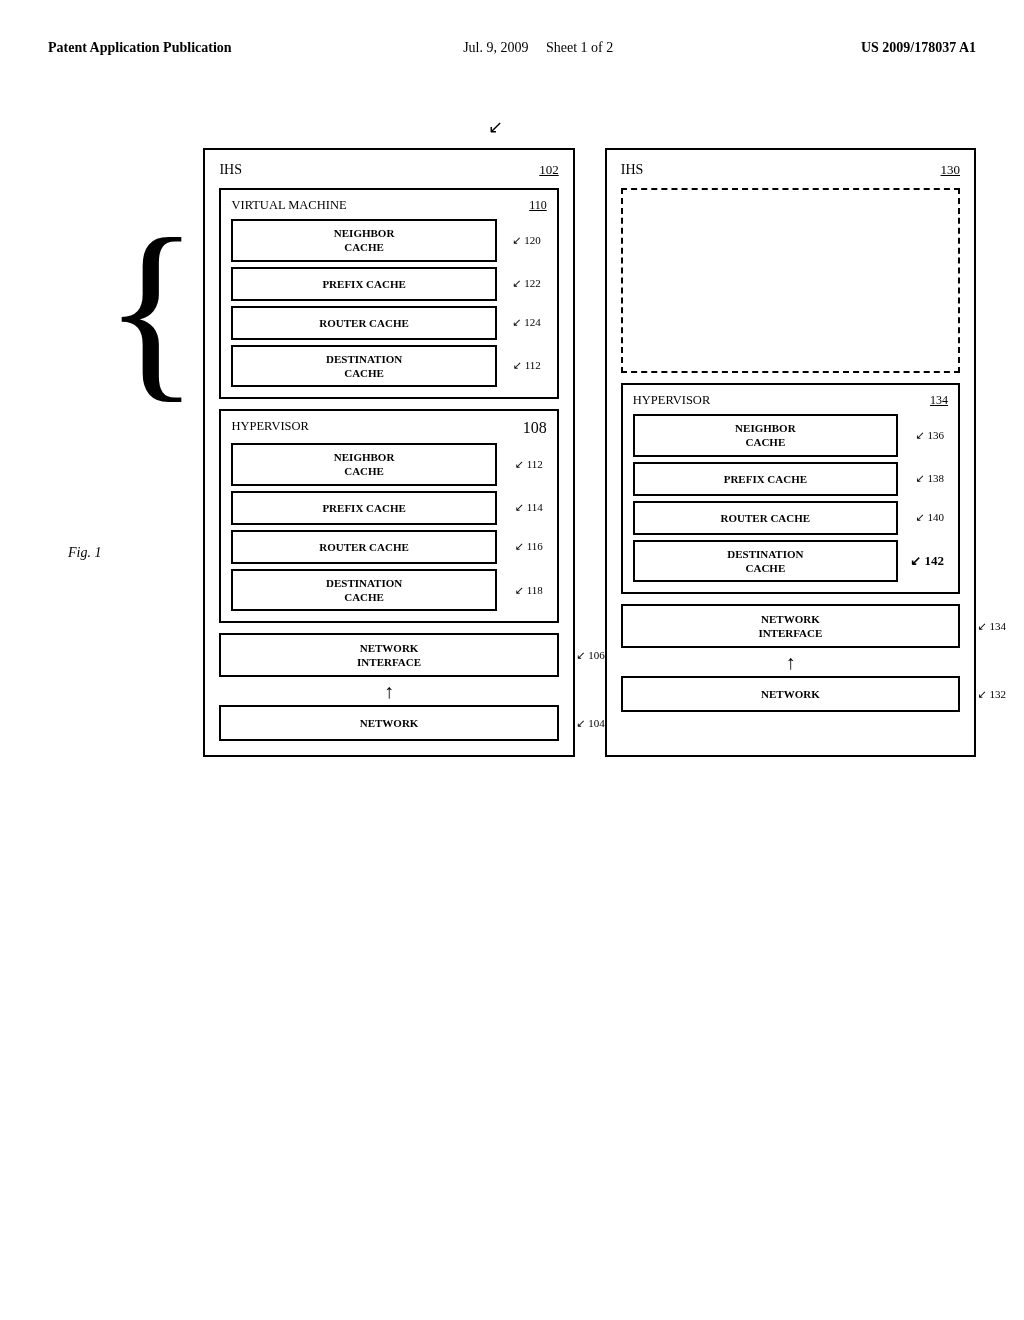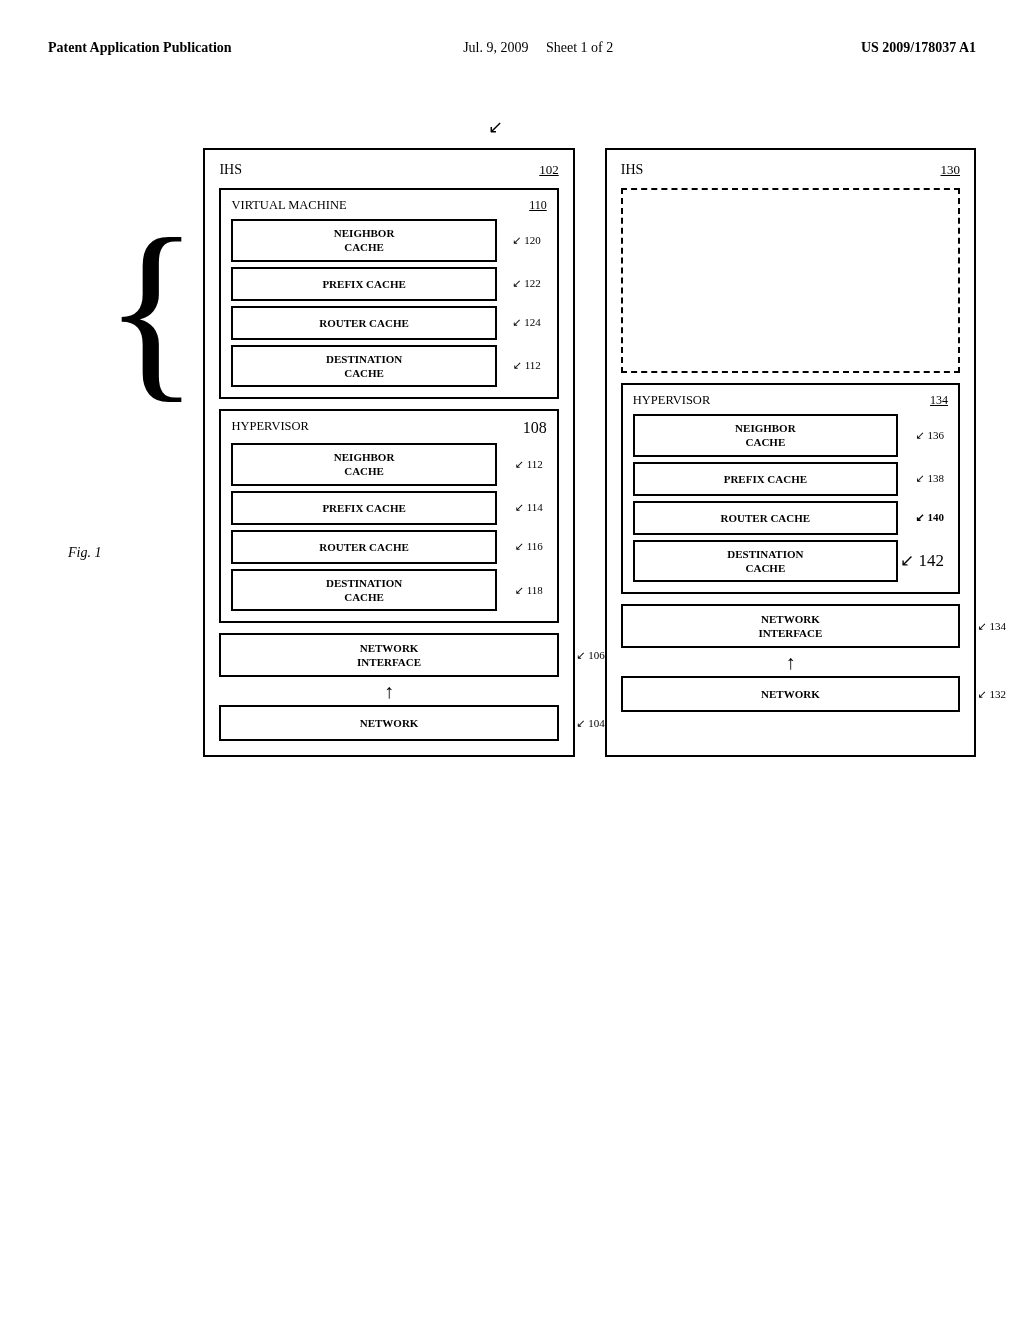--- a/index.html
+++ b/index.html
@@ -168,26 +168,26 @@
                 <span style="position:absolute; right:-48px; font-size:11px;">↙ 136</span>
               </div>
 
               <div style="border:2px solid #000; padding:5px 8px; margin-bottom:5px; min-height:34px; display:flex; align-items:center; justify-content:center; position:relative;">
                 <span style="font-size:11px; font-weight:bold;">PREFIX CACHE</span>
                 <span style="position:absolute; right:-48px; font-size:11px;">↙ 138</span>
               </div>
 
               <div style="border:2px solid #000; padding:5px 8px; margin-bottom:5px; min-height:34px; display:flex; align-items:center; justify-content:center; position:relative;">
                 <span style="font-size:11px; font-weight:bold;">ROUTER CACHE</span>
-                <span style="position:absolute; right:-48px; font-size:11px;font-weight:bold;">↙ 140</span>
+                <span style="position:absolute; right:-48px; font-size:11px;">↙ 140</span>
               </div>
 
               <div style="border:2px solid #000; padding:5px 8px; margin-bottom:0; min-height:38px; display:flex; align-items:center; justify-content:center; position:relative;">
                 <span style="font-size:11px; font-weight:bold; text-align:center; line-height:1.3;">DESTINATION<br>CACHE</span>
-                <span style="position:absolute; right:-48px; font-size:17px;">↙ 142</span>
+                <span style="position:absolute; right:-48px; font-size:13px;font-weight:bold;">↙ 142</span>
               </div>
             </div>
           </div>
 
           <div style="border:2px solid #000; padding:5px 8px; min-height:44px; display:flex; align-items:center; justify-content:center; position:relative; margin-bottom:0;">
             <span style="font-size:11px; font-weight:bold; text-align:center; line-height:1.3;">NETWORK<br>INTERFACE</span>
             <span style="position:absolute; right:-48px; font-size:11px;">↙ 134</span>
           </div>
 
           <div style="text-align:center; font-size:20px; line-height:1; margin:4px 0;">↑</div>

